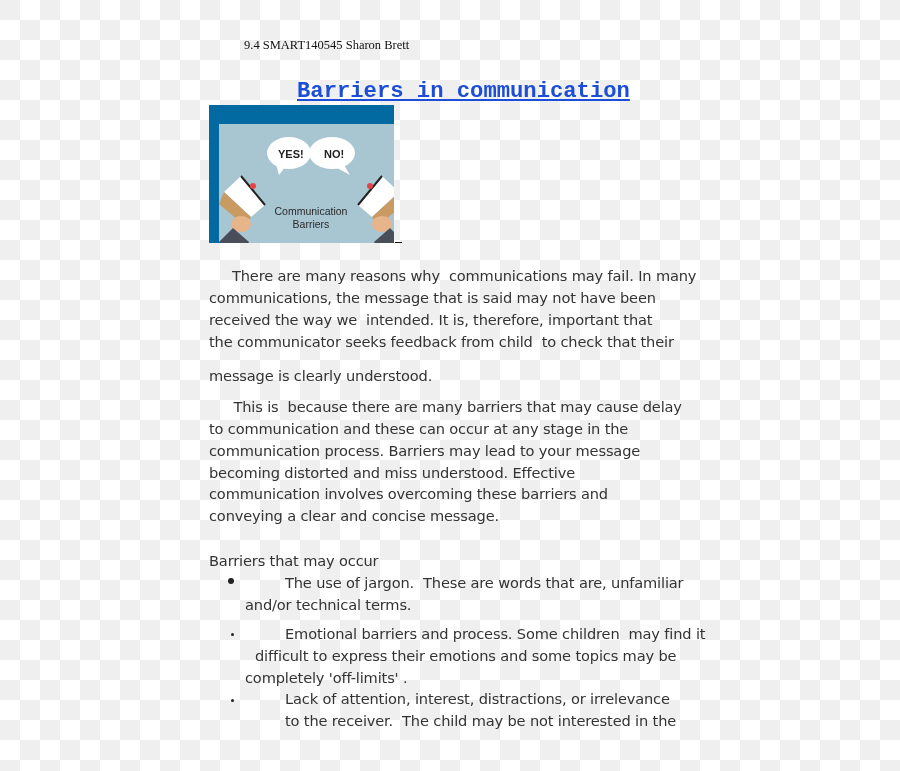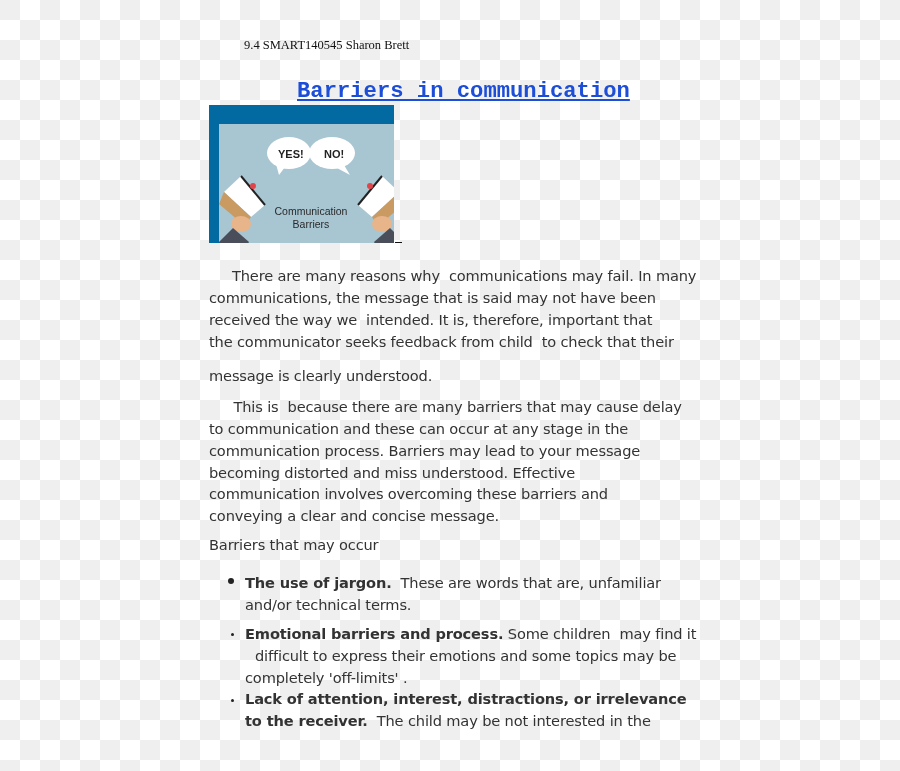--- a/index.html
+++ b/index.html
@@ -26,21 +26,21 @@
   }
   .figure {
     left: 209px; top: 105px; width: 185px; height: 138px;
     background: #0369a1; overflow: hidden;
   }
   .fig-underscore { left: 395px; top: 242px; width: 7px; height: 1px; background: #111; }
   .line {
     font-family: "DejaVu Sans", sans-serif; font-size: 14.6px; color: #333;
     letter-spacing: -0.15px; line-height: 22px; height: 22px;
   }
-  .line b { font-weight: bold; color: #333; }
+  .line b { font-weight: normal; color: #333; margin-left: 40px; }
   .bullet-dot { position: absolute; border-radius: 50%; background: #222; }
 </style>
 </head>
 <body>
 
 <div class="abs header">9.4 SMART140545 Sharon Brett</div>
 
 <div class="abs title">Barriers in communication</div>
 
 <div class="abs figure">
@@ -85,21 +85,21 @@
   <div class="abs line" style="left:209px; top:353px;margin-top:12px;">message is clearly understood.</div>
 </div>
 
 <div>
   <div class="abs line" style="left:209px; top:396px;margin-left:20px;"> This is  because there are many barriers that may cause delay</div>
   <div class="abs line" style="left:209px; top:418px;">to communication and these can occur at any stage in the</div>
   <div class="abs line" style="left:209px; top:440px;">communication process. Barriers may lead to your message</div>
   <div class="abs line" style="left:209px; top:462px;">becoming distorted and miss understood. Effective</div>
   <div class="abs line" style="left:209px; top:483px;">communication involves overcoming these barriers and</div>
   <div class="abs line" style="left:209px; top:505px;">conveying a clear and concise message.</div>
-  <div class="abs line" style="left:209px; top:534px;">Barriers that may occur</div>
+  <div class="abs line" style="left:209px; top:550px;">Barriers that may occur</div>
 </div>
 
 <div>
 
   <div>
     <span class="bullet-dot" style="left:228px; top:578px; width:6px; height:6px;"></span>
     <div class="abs line" style="left:245px; top:572px;"><b>The use of jargon.</b><span>  These are words that are, unfamiliar</span></div>
     <div class="abs line" style="left:245px; top:594px;">and/or technical terms.</div>
   </div>
 

